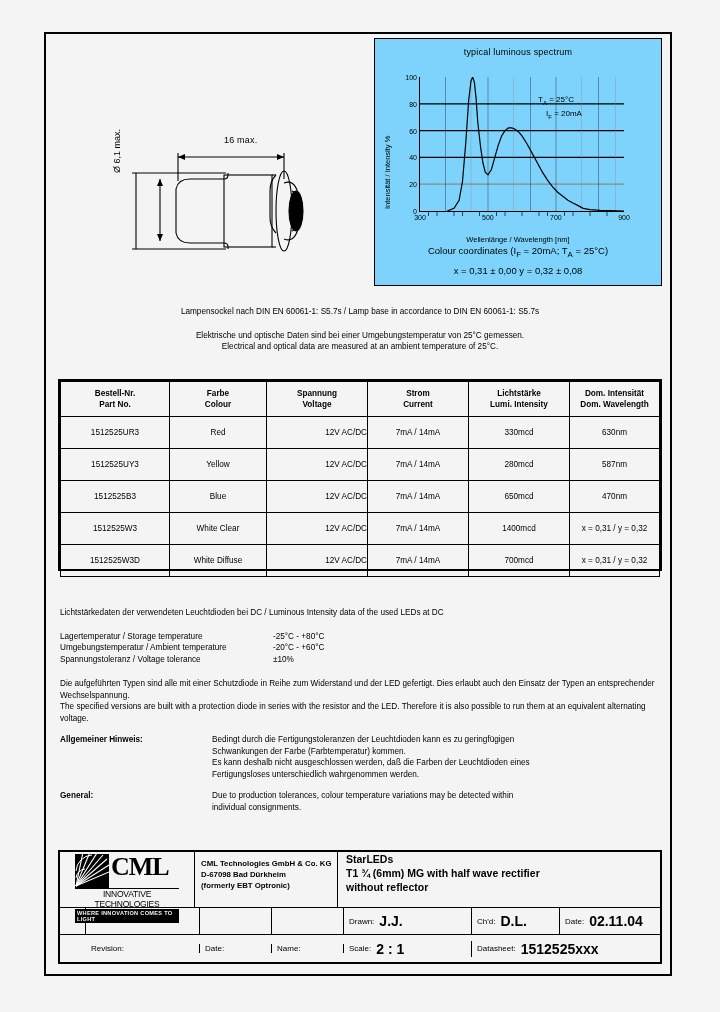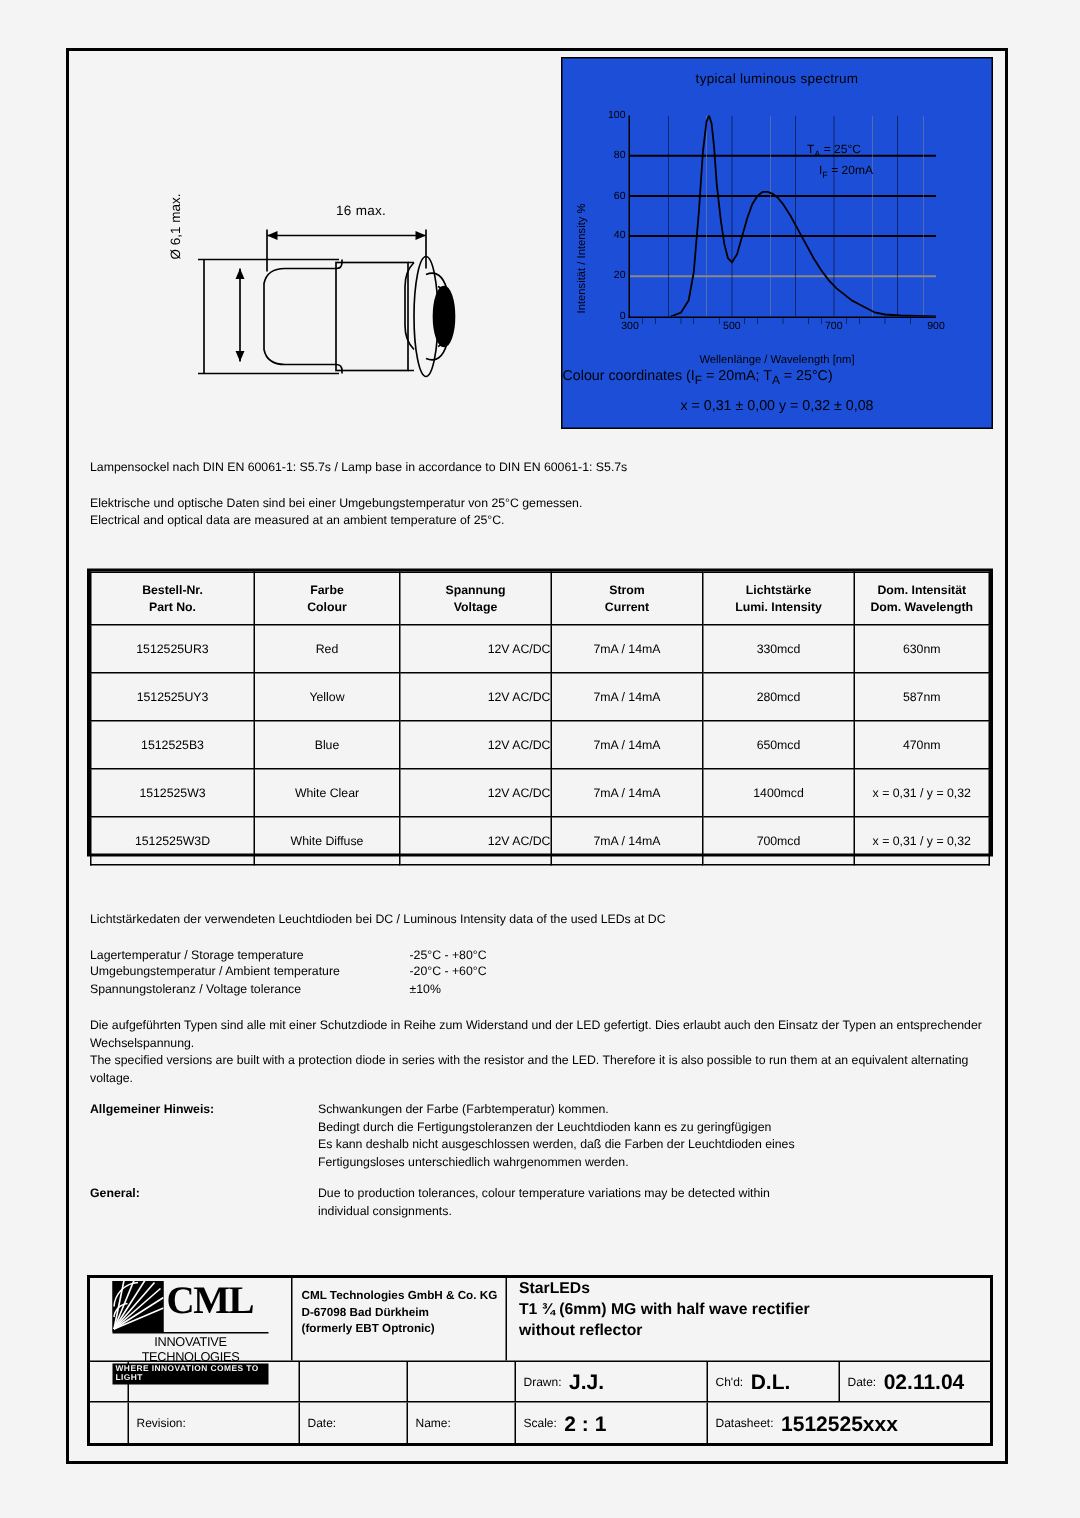--- a/index.html
+++ b/index.html
@@ -9,35 +9,35 @@
 
   
   .top{position:relative;height:252px;}
 
   
   .lamp-wrap{position:absolute;left:70px;top:95px;width:240px;height:150px;}
   .dim-top-label{position:absolute;left:108px;top:6px;font-size:9px;letter-spacing:.2px;}
   .dim-left-label{position:absolute;left:-4px;top:44px;font-size:9px;transform:rotate(-90deg);transform-origin:left top;white-space:nowrap;}
 
   
-  .chart-panel{position:absolute;left:328px;top:4px;width:286px;height:246px;border:1.4px solid #000;background:#1d4ed8;}
+  .chart-panel{position:absolute;left:328px;top:4px;width:286px;height:246px;border:1.4px solid #000;background:#7dd3fc;}
   .chart-title{text-align:center;font-size:9px;margin-top:8px;letter-spacing:.2px;}
   .plot-area{position:absolute;left:44px;top:38px;width:204px;height:134px;border-left:1.2px solid #000;border-bottom:1.2px solid #000;}
   .ylab{position:absolute;left:8px;top:170px;font-size:7.5px;transform:rotate(-90deg);transform-origin:left top;white-space:nowrap;}
   .xlab{position:absolute;left:0;right:0;top:196px;text-align:center;font-size:7.5px;}
-  .cc-line{position:absolute;left:0;right:0;top:206px;font-size:9.5px;}
+  .cc-line{position:absolute;left:0;right:0;top:206px;text-align:center;font-size:9.5px;}
   .cc-vals{position:absolute;left:0;right:0;top:226px;text-align:center;font-size:9.5px;}
   .ytick{position:absolute;right:100%;margin-right:3px;font-size:7px;transform:translateY(-50%);white-space:nowrap;}
   .xtick{position:absolute;top:100%;margin-top:3px;font-size:7px;transform:translateX(-50%);white-space:nowrap;}
   .annot{position:absolute;font-size:8px;white-space:nowrap;}
   .annot sub{font-size:6px;}
 
   
   .txt{font-size:8.2px;line-height:11.5px;}
-  .sec1{position:absolute;left:14px;top:272px;width:600px;}
+  .sec1{position:absolute;left:14px;top:272px;width:600px;text-align:center;}
   .sec1 .p2{margin-top:12px;}
 
   
   table.spec{position:absolute;left:14px;top:347px;width:600px;border-collapse:collapse;}
   table.spec td,table.spec th{border:1px solid #000;text-align:center;font-size:8.2px;padding:0;height:31px;}
   table.spec thead th{font-weight:bold;height:34px;line-height:11px;}
   table.spec td:nth-child(1){width:108px;}
   table.spec td:nth-child(2){width:96px;}
   table.spec td:nth-child(3){width:100px;text-align:right;}
   table.spec td:nth-child(4){width:100px;}
@@ -55,21 +55,21 @@
   .note-row .bdy{flex:1;}
 
   
   .tb{position:absolute;left:12px;top:816px;width:604px;border:2px solid #000;box-sizing:border-box;}
   .tb-row1{display:flex;height:55px;border-bottom:1.6px solid #000;}
   .tb-logo{width:135px;border-right:1.6px solid #000;position:relative;padding:2px 15px;box-sizing:border-box;}
   .tb-addr{width:143px;border-right:1.6px solid #000;font-size:7.8px;line-height:11px;font-weight:bold;padding:6px 0 0 6px;box-sizing:border-box;}
   .tb-prod{flex:1;font-size:10.5px;font-weight:bold;line-height:14px;padding:0 0 0 8px;box-sizing:border-box;}
   .tb-prod .l1{font-size:10.5px;}
   .tb-row2{display:flex;height:26px;border-bottom:1.6px solid #000;text-align:right;}
-  .tb-row3{display:flex;height:27px;}
+  .tb-row3{display:flex;height:27px;align-items:center;}
   .c{border-right:1.6px solid #000;box-sizing:border-box;font-size:8px;display:flex;align-items:center;padding-left:5px;}
   .c:last-child{border-right:none;}
   .bold-val{font-weight:bold;font-size:14px;margin-left:5px;}
 
   .logo-mark{width:34px;height:34px;position:relative;overflow:hidden;display:inline-block;vertical-align:top;background:#000;}
   .logo-mark i{position:absolute;left:-2px;top:-2px;width:38px;height:38px;display:block;}
   .logo-cml{display:inline-block;vertical-align:top;font-family:"Liberation Serif",serif;font-size:26px;font-weight:bold;line-height:26px;letter-spacing:-1px;margin-left:2px;}
   .logo-sub1{font-size:8.5px;letter-spacing:-.2px;border-top:1px solid #000;margin-top:0px;text-align:center;}
   .logo-sub2{font-size:5.6px;font-weight:bold;background:#000;color:#f4f4f4;letter-spacing:.3px;padding:1px 2px;}
 </style>
@@ -294,22 +294,22 @@
       <div class="v">±10%</div>
     </div>
     <div class="para">Die aufgeführten Typen sind alle mit einer Schutzdiode in Reihe zum Widerstand und der LED gefertigt. Dies erlaubt auch den Einsatz der Typen an entsprechender Wechselspannung.</div>
     <div>The specified versions are built with a protection diode in series with the resistor and the LED. Therefore it is also possible to run them at an equivalent alternating voltage.</div>
   </div>
 
   <div class="notes txt">
     <div class="note-row">
       <div class="lbl">Allgemeiner Hinweis:</div>
       <div class="bdy">
+        <div>Bedingt durch die Fertigungstoleranzen der Leuchtdioden kann es zu geringfügigen</div>
         <div>Schwankungen der Farbe (Farbtemperatur) kommen.</div>
-        <div>Bedingt durch die Fertigungstoleranzen der Leuchtdioden kann es zu geringfügigen</div>
         <div>Es kann deshalb nicht ausgeschlossen werden, daß die Farben der Leuchtdioden eines</div>
         <div>Fertigungsloses unterschiedlich wahrgenommen werden.</div>
       </div>
     </div>
     <div class="note-row" style="margin-top:10px">
       <div class="lbl">General:</div>
       <div class="bdy">
         <div>Due to production tolerances, colour temperature variations may be detected within</div>
         <div>individual consignments.</div>
       </div>

